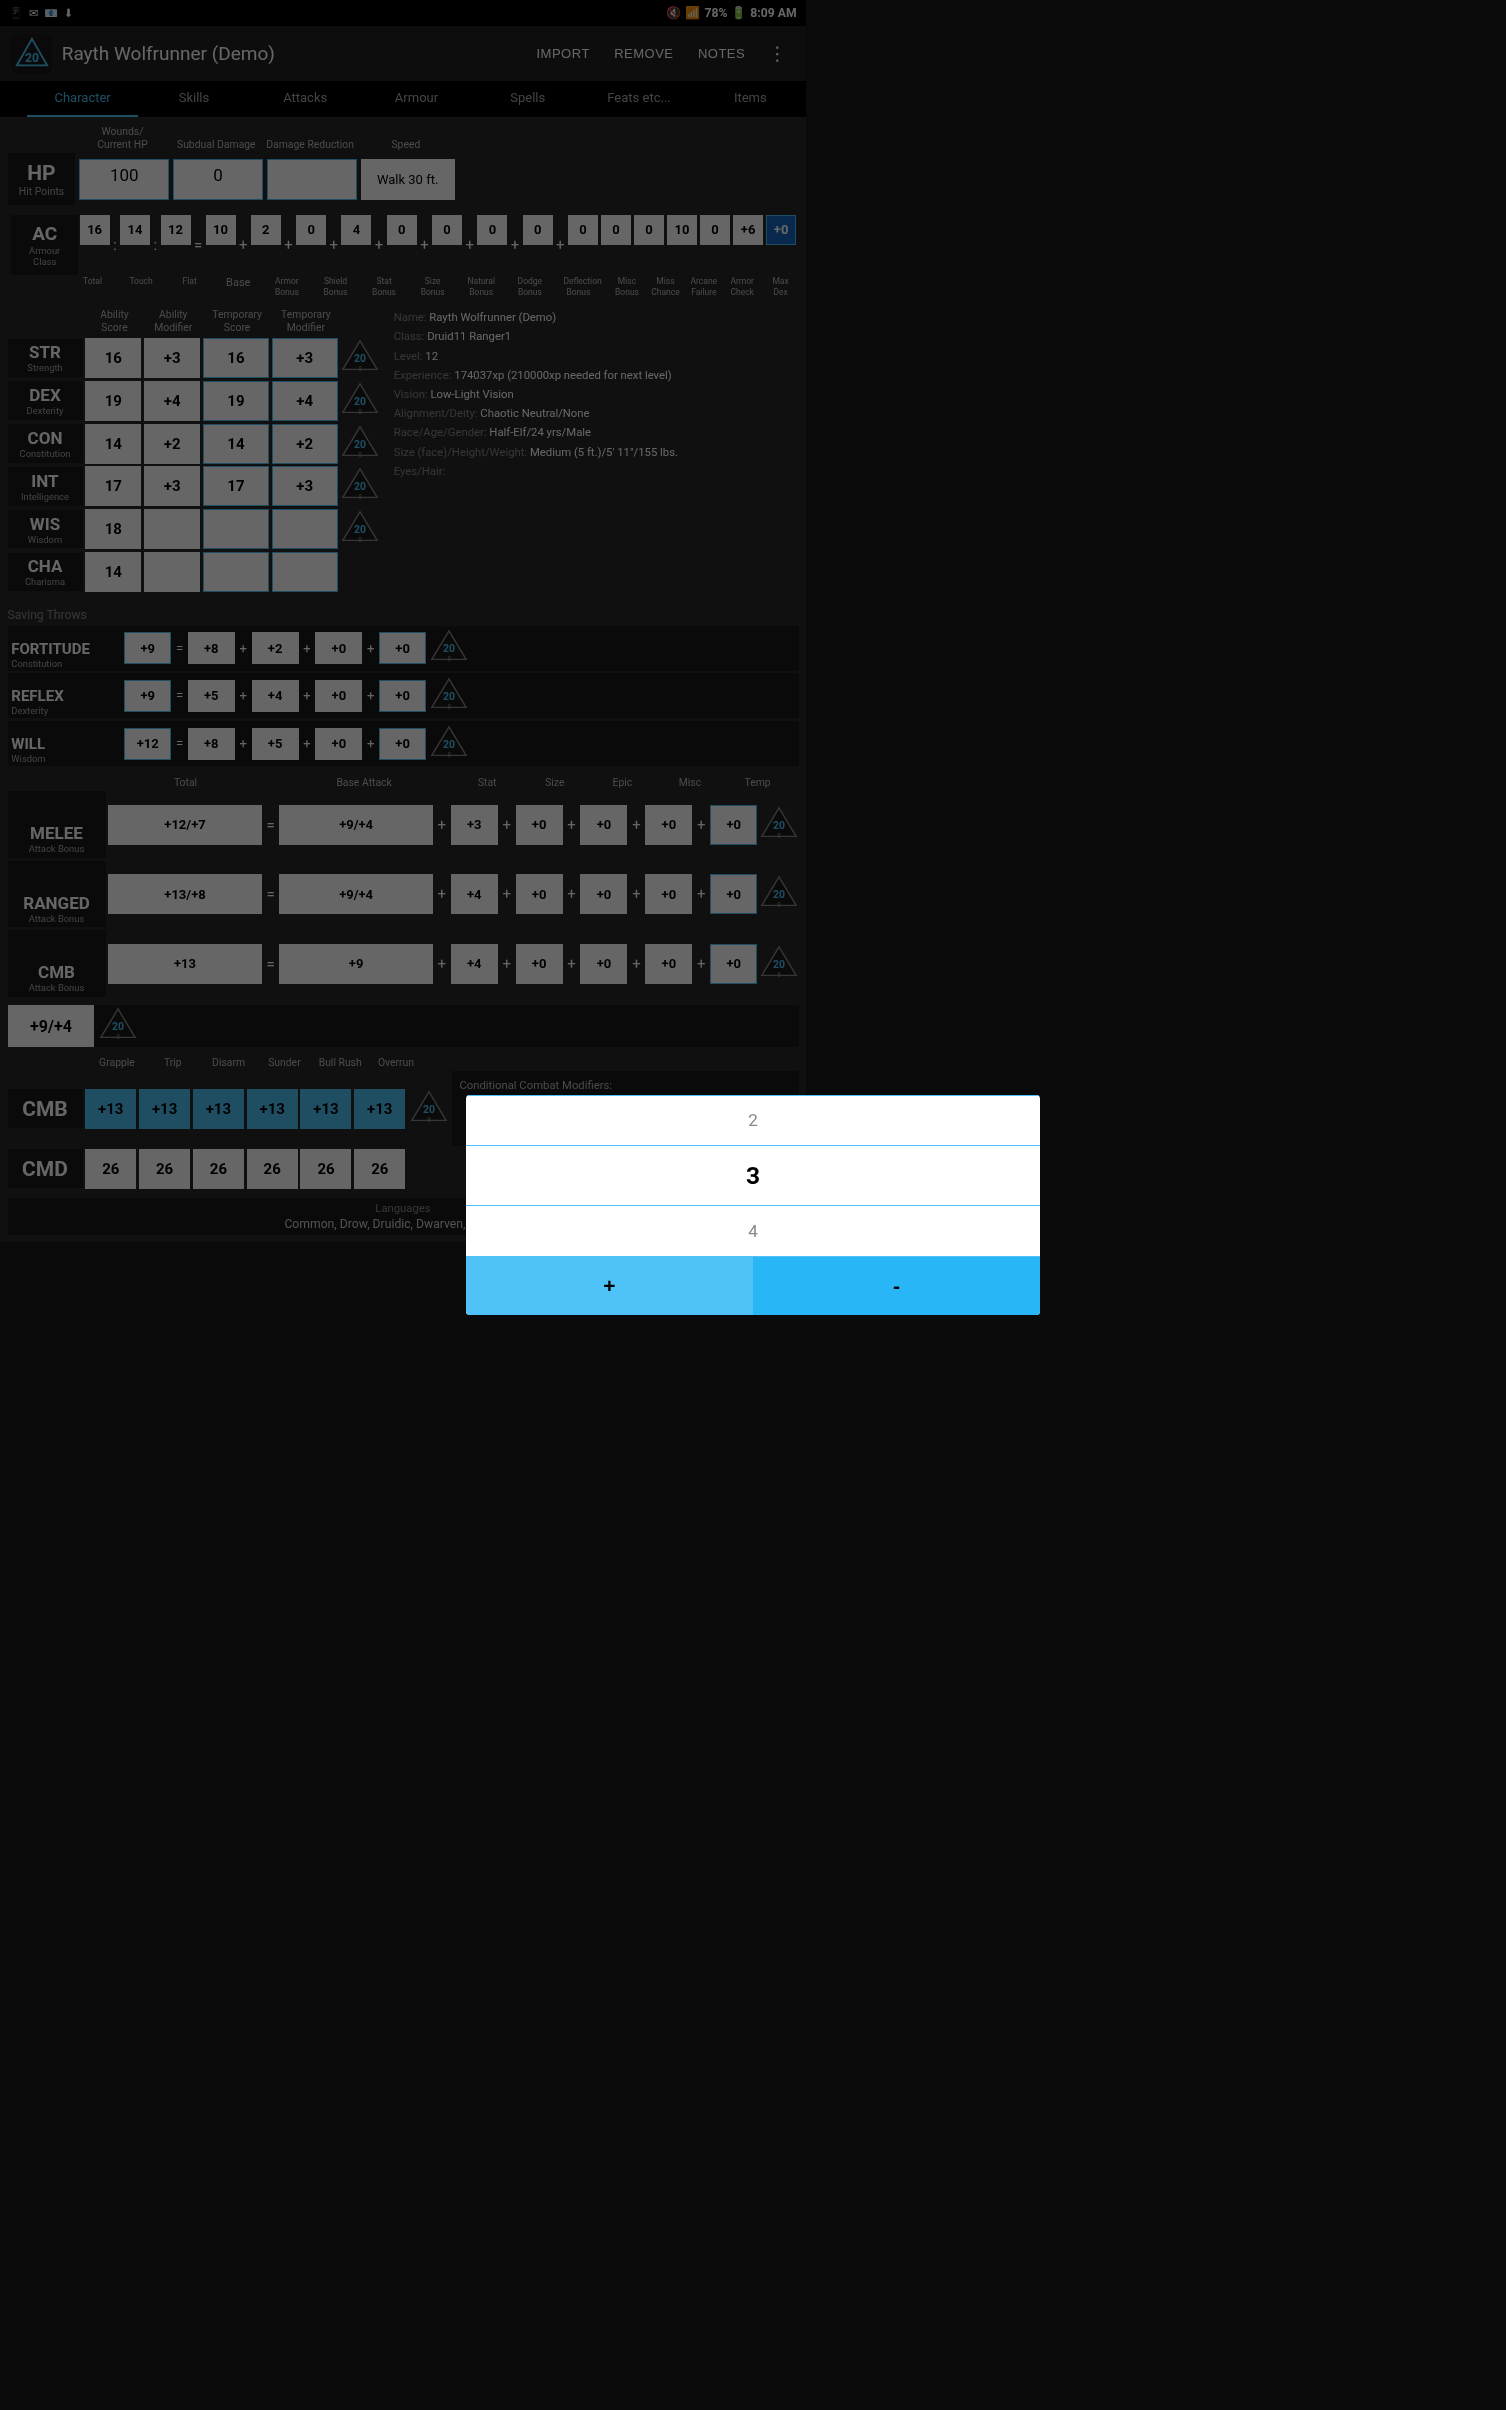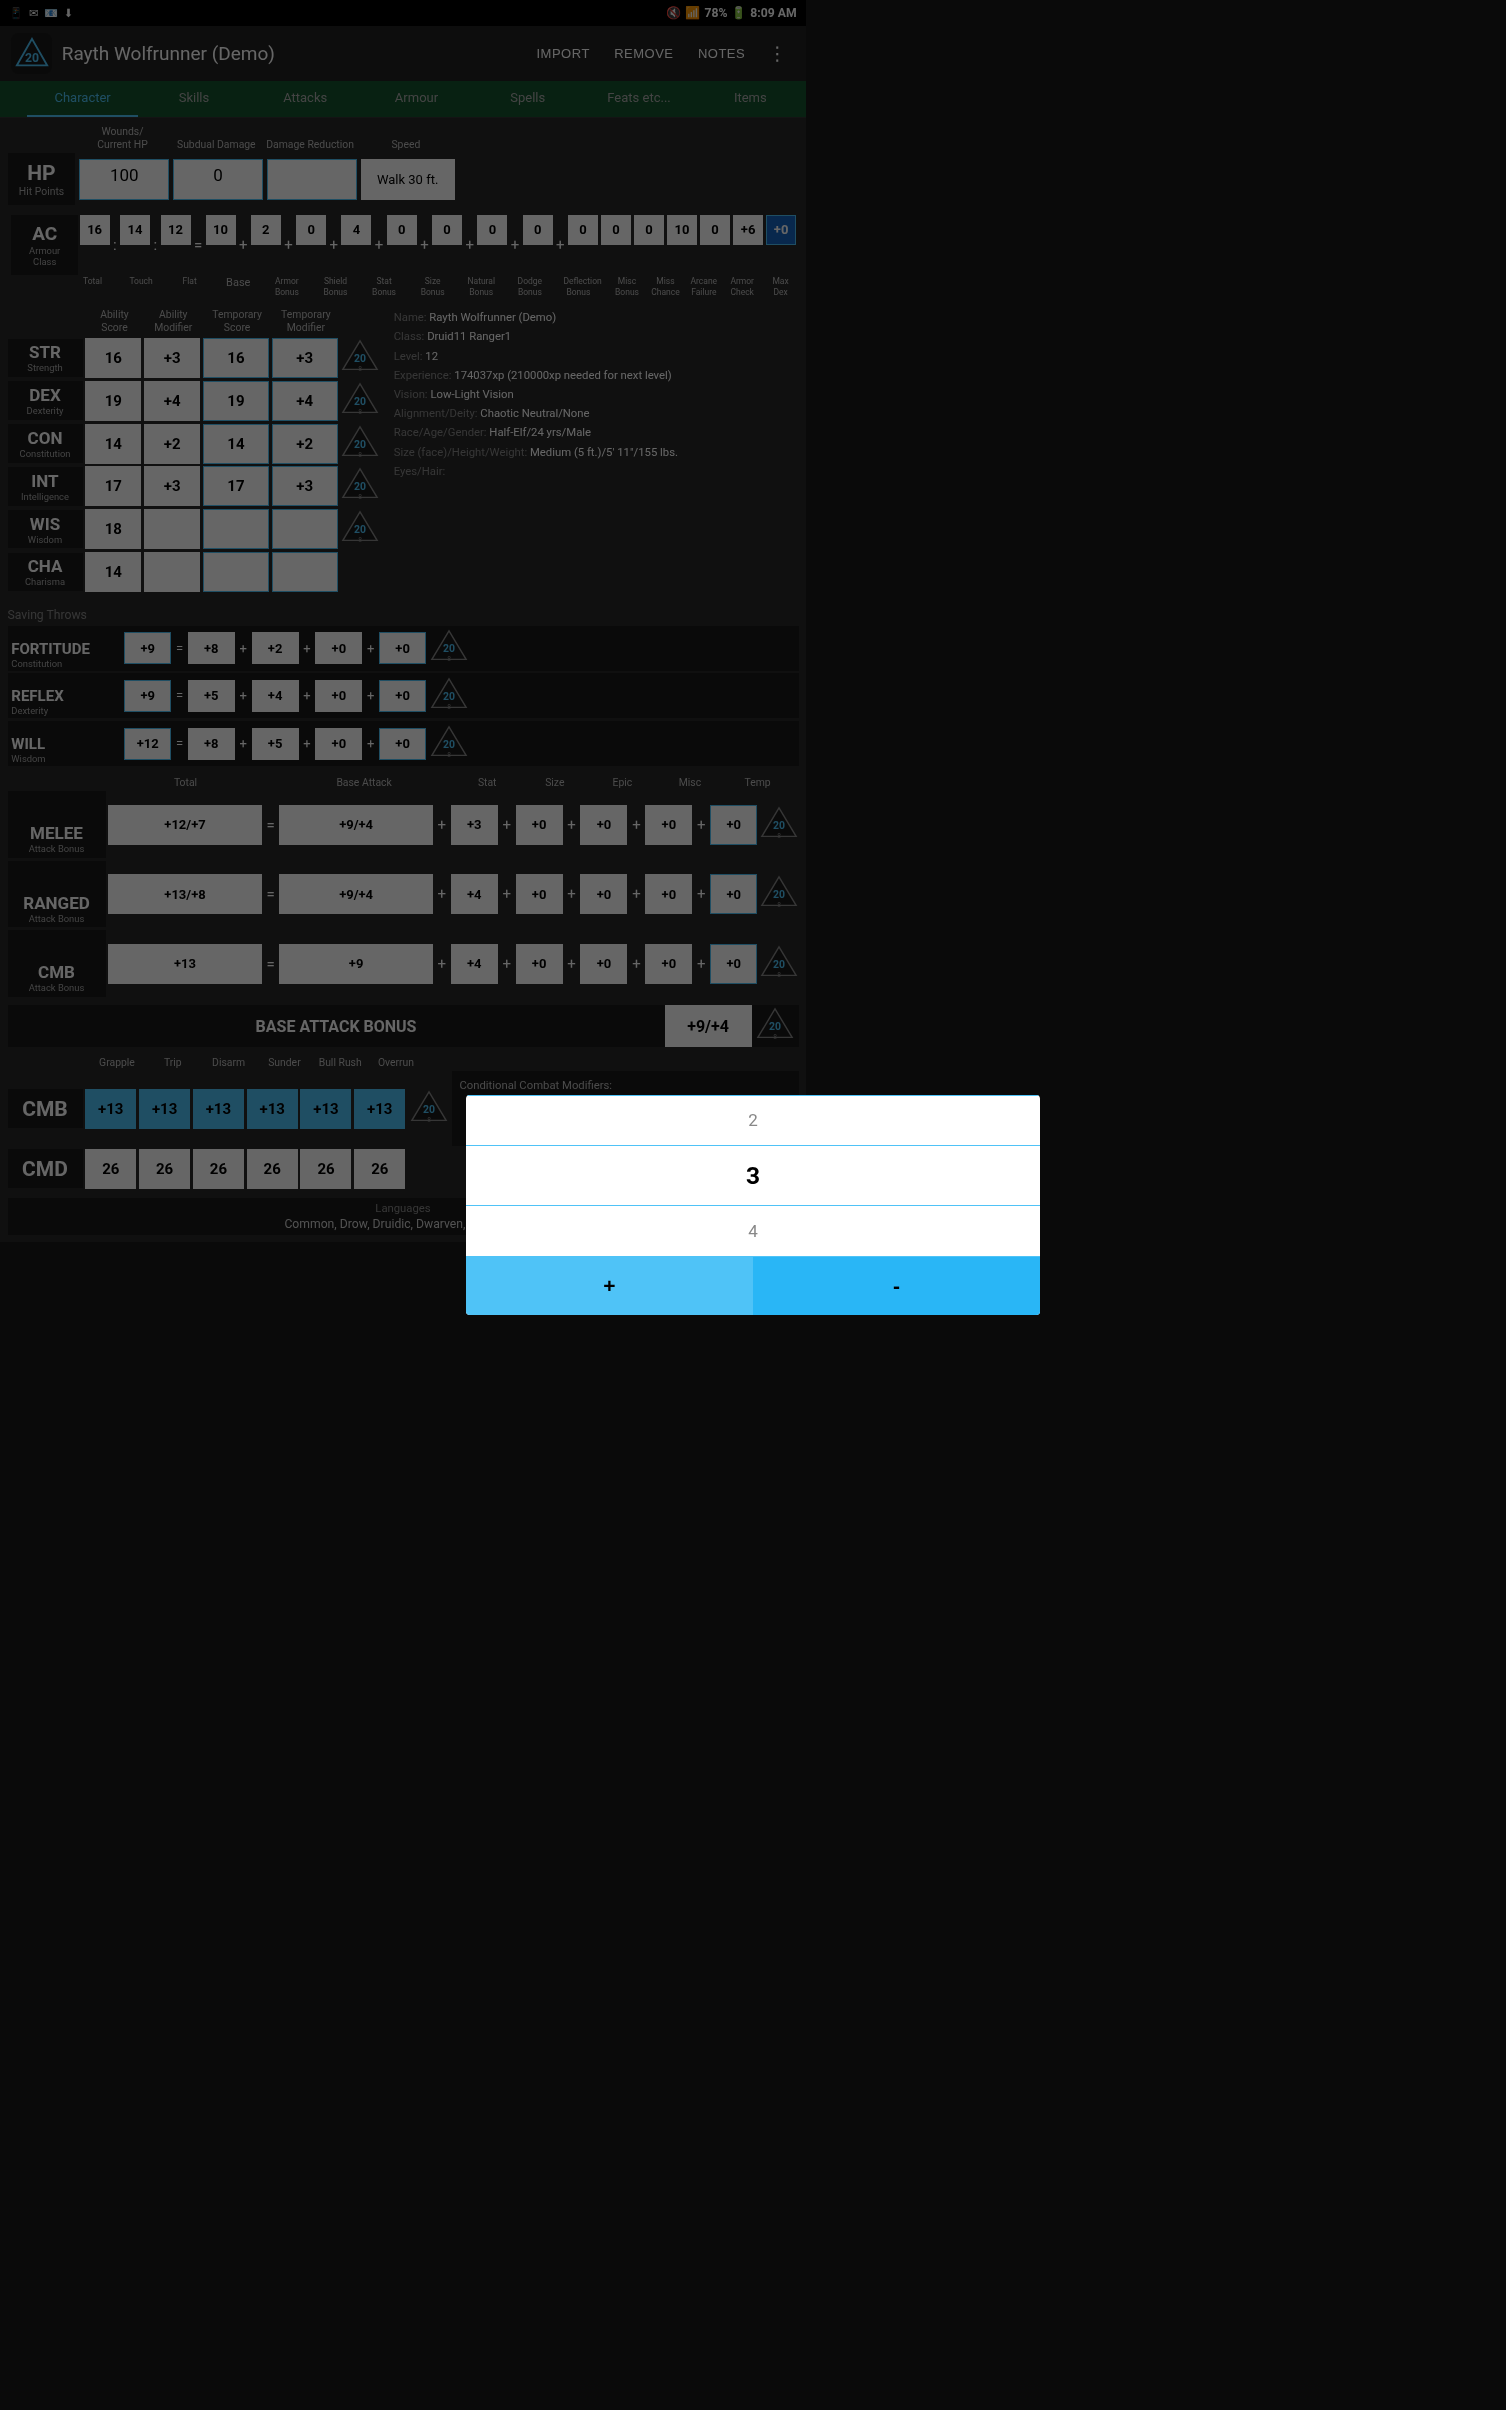--- a/index.html
+++ b/index.html
@@ -70,21 +70,21 @@
       cursor: pointer;
       letter-spacing: 0.5px;
     }
     .top-bar-menu {
       font-size: 19px;
       padding: 5.6px 7.5px;
     }
 
     
     .tab-bar {
-      background: #14532d;
+      background: #000000;
       display: flex;
       border-bottom: 0.9px solid #333;
       padding-left: 27px;
     }
     .tab-item {
       flex: 1;
       text-align: center;
       padding: 9.4px 3.8px;
       font-size: 13px;
       color: #aaa;
@@ -947,21 +947,20 @@
         <polygon points="20,2 38,32 2,32" fill="#1a1a1a" stroke="#888" stroke-width="1.5"></polygon>
         <text x="20" y="24" text-anchor="middle" fill="#4fc3f7" font-size="11" font-weight="bold">20</text>
         <text x="20" y="34" text-anchor="middle" fill="#888" font-size="7">8</text>
       </svg>
     </div>
   </div>
 
   <div class="section-spacer"></div>
 
   <div style="display:flex;align-items:center;background:#1a1a1a;margin-bottom:3.8px;">
-    <div style="flex:1;text-align:center;font-size:16px;font-weight:bold;color:#fff;padding:11.3px;">BASE ATTACK BONUS</div>
     <div style="background:#fff;color:#000;padding:11.3px 22.6px;font-size:16px;font-weight:bold;">+9/+4</div>
     <div style="width:47px;height:41px;display:flex;align-items:center;justify-content:center;">
       <svg width="38" height="38" viewBox="0 0 40 40">
         <polygon points="20,2 38,32 2,32" fill="#1a1a1a" stroke="#888" stroke-width="1.5"></polygon>
         <text x="20" y="24" text-anchor="middle" fill="#4fc3f7" font-size="11" font-weight="bold">20</text>
         <text x="20" y="34" text-anchor="middle" fill="#888" font-size="7">8</text>
       </svg>
     </div>
   </div>
 

